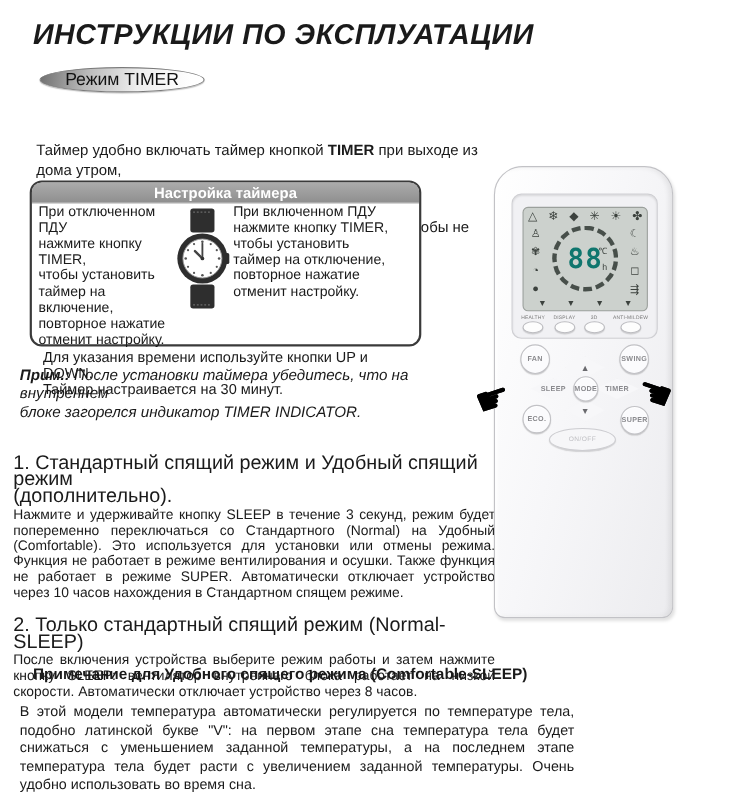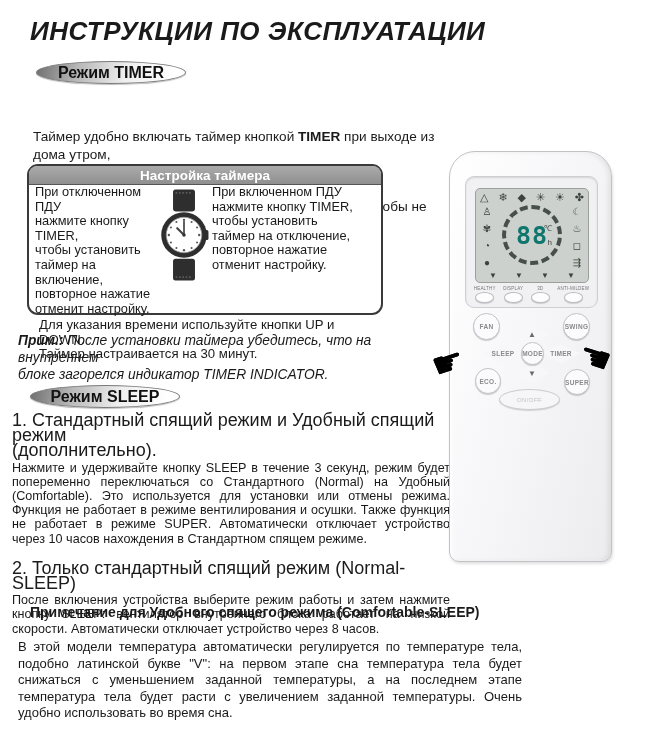--- a/index.html
+++ b/index.html
@@ -14,21 +14,21 @@
     position:absolute; left:30px; top:16px; width:415px;
     text-align:center; font-size:26px; font-weight:bold; font-style:italic;
     letter-spacing:.5px; white-space:nowrap;
   }
   
   .badge {
     position:absolute; height:23px; border:1px solid #7a7a7a;
     border-radius:50%;
     background:linear-gradient(100deg,#6f6f6f 0%,#b9b9b9 28%,#efefef 60%,#ffffff 92%);
     display:flex; align-items:center; justify-content:center;
-    font-weight:bold; font-size:16px; color:#111;
+    font-weight:normal; font-size:16px; color:#111;
     box-shadow:0 1px 1px rgba(0,0,0,.25);
   }
   .badge-timer { left:36px; top:61px; width:150px; }
   .badge-sleep { left:30px; top:385px; width:150px; }
   
   .intro {
     position:absolute; left:33px; top:92px; width:420px;
     font-size:13.6px; line-height:17.6px; white-space:pre-line;margin-top:36px;
   }
   .intro b { font-weight:bold; }
@@ -207,23 +207,20 @@
 повторное нажатие
 отменит настройку.</div>
     </div>
     <div class="tbox-footer">Для указания времени используйте кнопки UP и DOWN.
 Таймер настраивается на 30 минут.</div>
   </div>
 
   <div class="note"><b>Прим.:</b><span> После установки таймера убедитесь, что на внутреннем
 блоке загорелся индикатор TIMER INDICATOR.</span></div>
 
-  <div class="badge badge-sleep">
-    <span>Режим SLEEP</span>
-  </div>
 
   <div class="sleep-sec">
     <div class="sec-h">1. Стандартный спящий режим и Удобный спящий режим
 (дополнительно).</div>
     <div class="sec-body">Нажмите и удерживайте кнопку SLEEP в течение 3 секунд, режим будет попеременно переключаться со Стандартного (Normal) на Удобный (Comfortable). Это используется для установки или отмены режима. Функция не работает в режиме вентилирования и осушки. Также функция не работает в режиме SUPER. Автоматически отключает устройство через 10 часов нахождения в Стандартном спящем режиме.</div>
     <div class="sec-h sec-h2">2. Только стандартный спящий режим (Normal-SLEEP)</div>
     <div class="sec-body">После включения устройства выберите режим работы и затем нажмите кнопку SLEEP: вентилятор внутреннего блока работает на низкой скорости. Автоматически отключает устройство через 8 часов.</div>
   </div>
 
   <div class="comfort">

